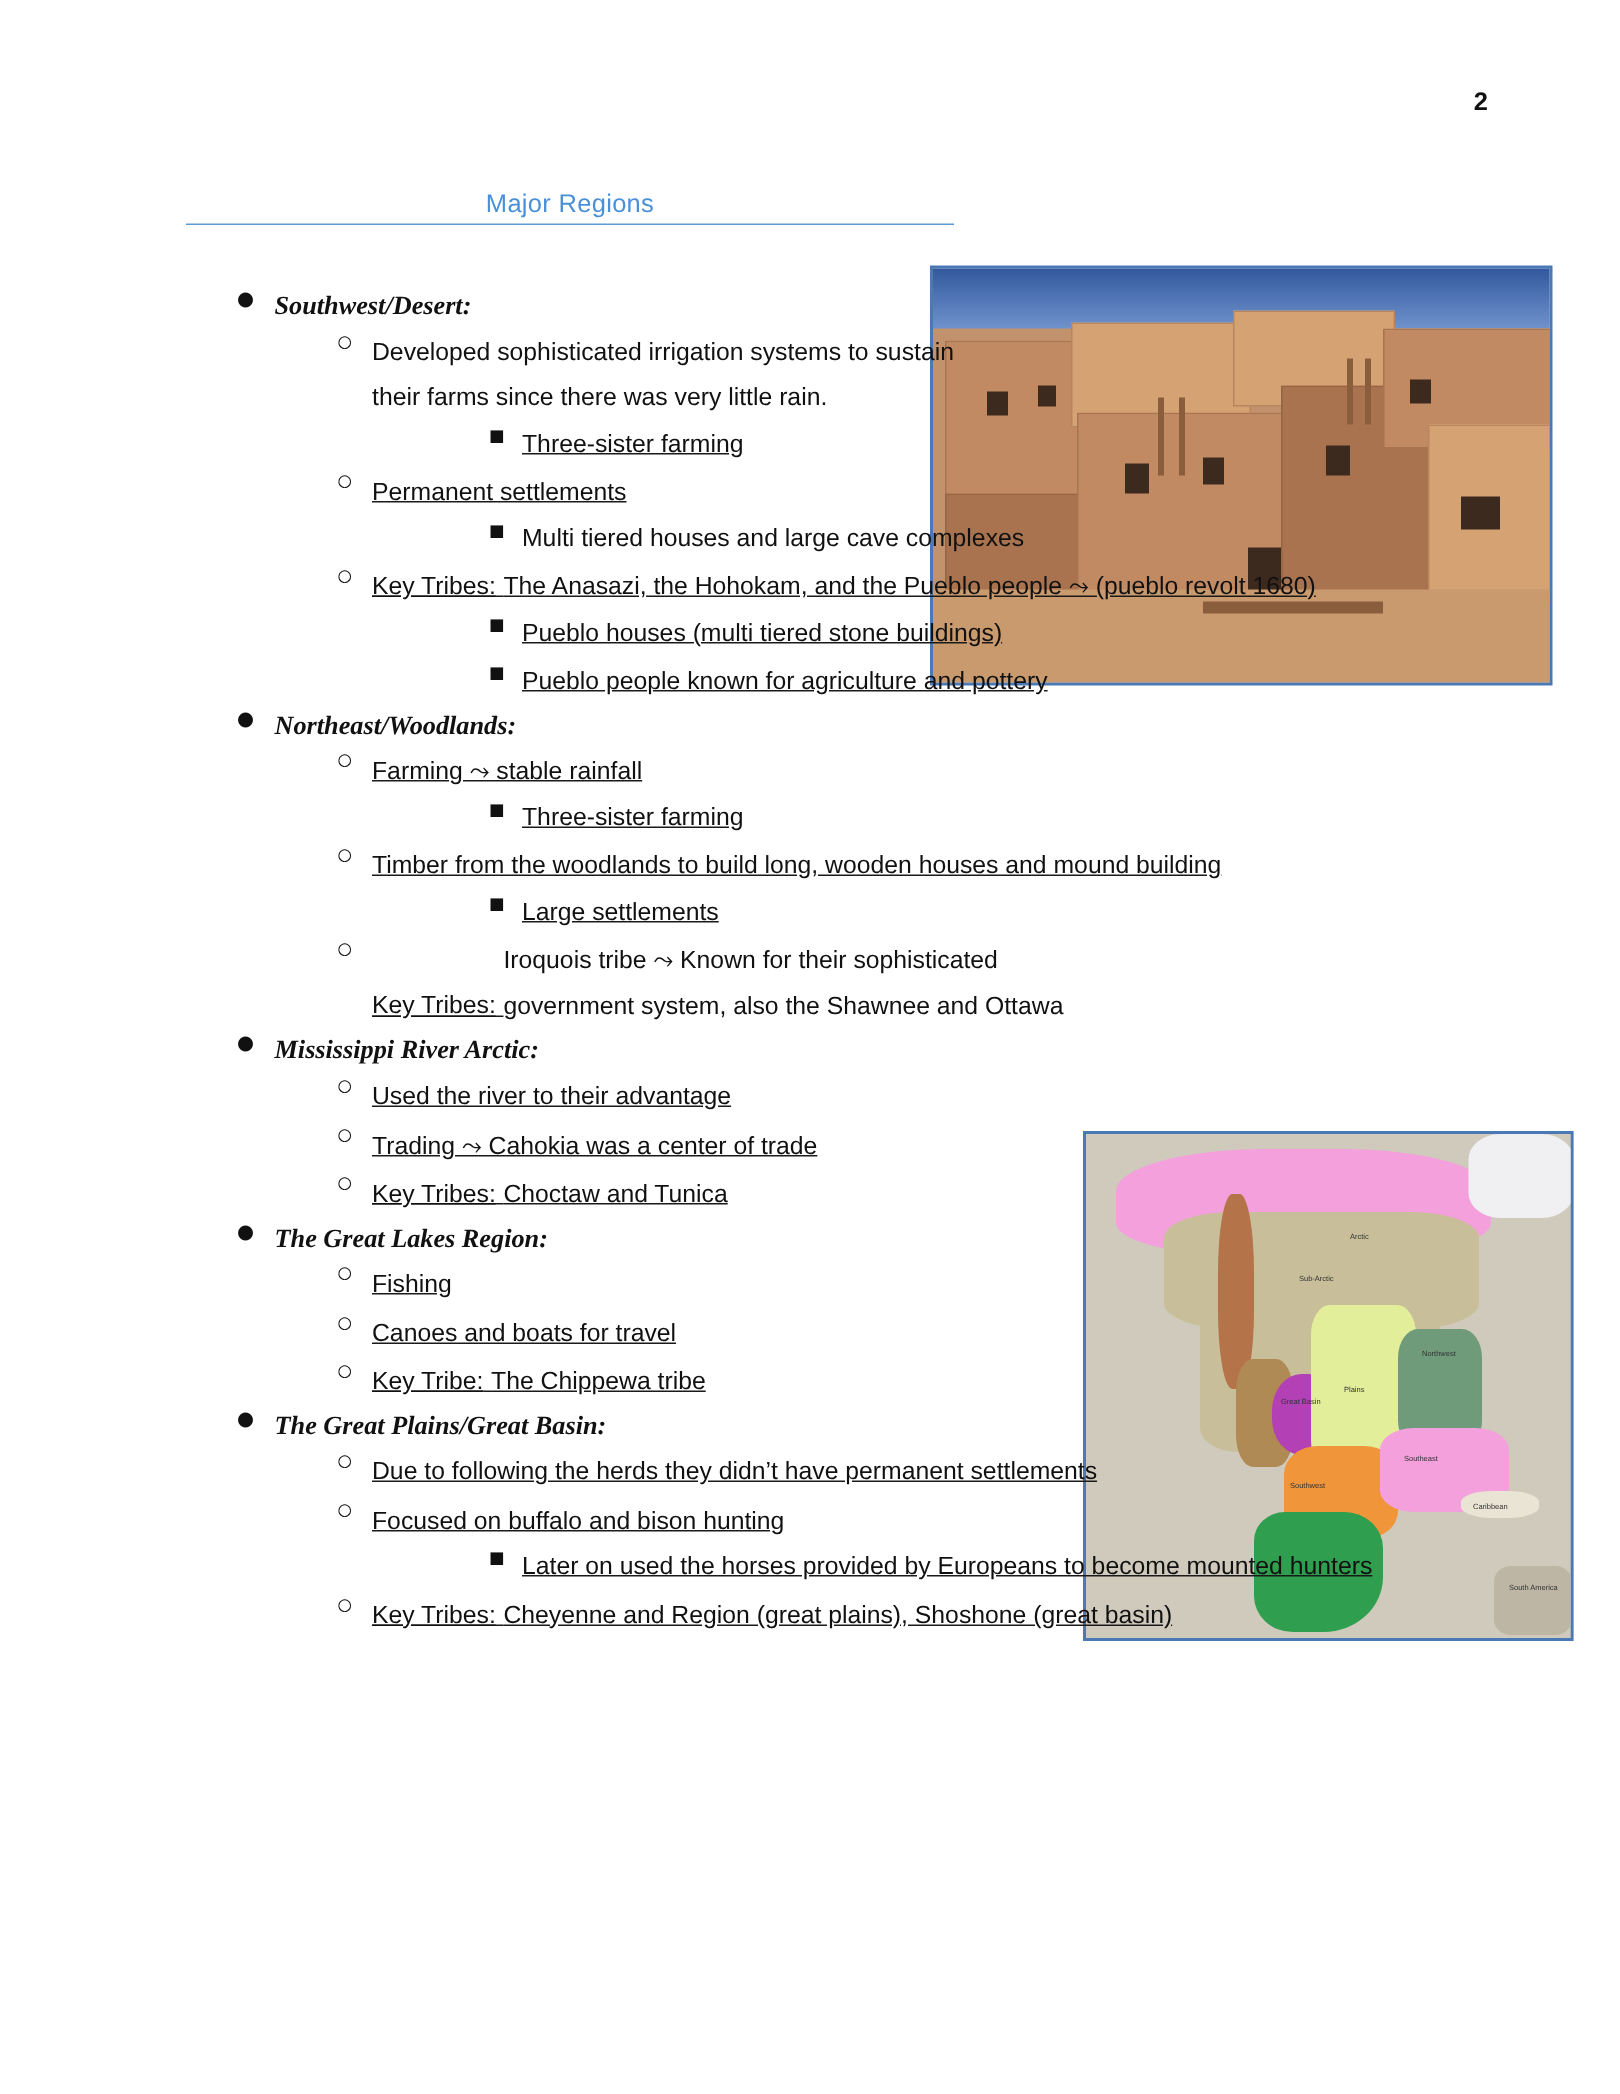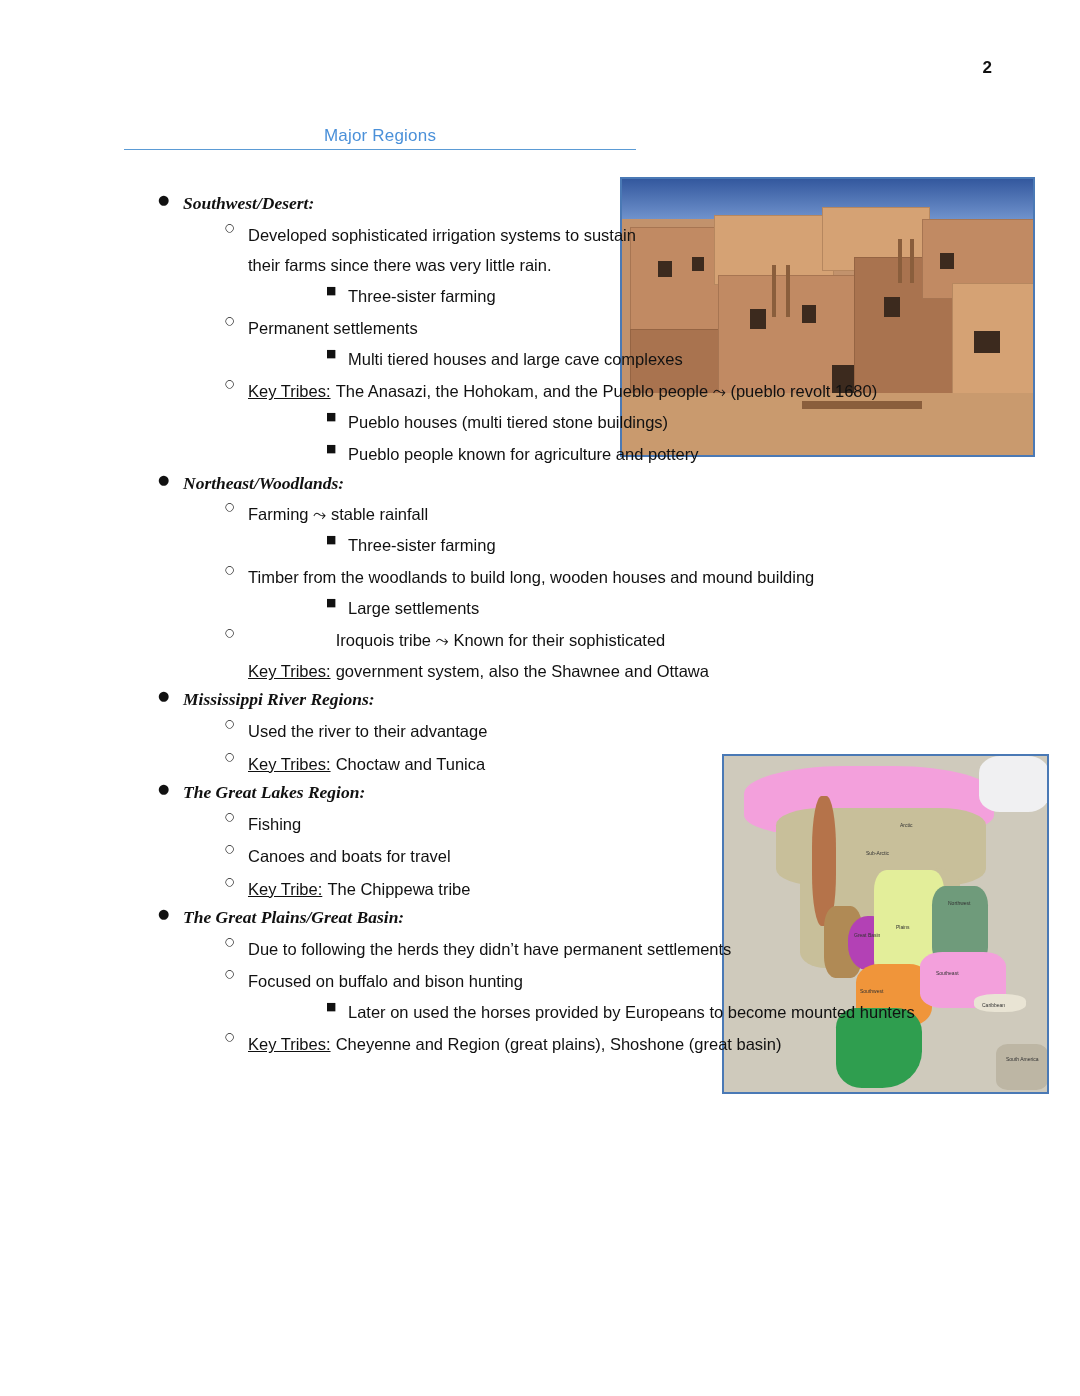--- a/index.html
+++ b/index.html
@@ -82,20 +82,21 @@
   }
   ul.lvl2 {
     list-style: none;
     margin: 4px 0 0 0;
     padding: 0;
   }
   ul.lvl2 > li {
     position: relative;
     padding-left: 65px;
     margin-bottom: 2px;
+    text-decoration: underline;
   }
   ul.lvl2 > li::before {
     content: "\25CB";
     position: absolute;
     left: 42px;
     top: 1px;
     font-size: 11px;
     color: #111;
   }
   .l2-text {
@@ -315,24 +316,27 @@
             </ul>
           </li>
           <li>
             <span class="l2-text u">Key Tribes:</span>
             <span class="l2-text narrow">Iroquois tribe ⤳ Known for their sophisticated government system, also the Shawnee and Ottawa</span>
           </li>
         </ul>
       </li>
 
       <li>
-        <span class="l1-label">Mississippi River Regions:</span>
+        <span class="l1-label">Mississippi River Arctic:</span>
         <ul class="lvl2">
           <li>
             <span class="l2-text">Used the river to their advantage</span>
+          </li>
+          <li>
+            <span class="l2-text">Trading ⤳ Cahokia was a center of trade</span>
           </li>
           <li>
             <span class="l2-text u">Key Tribes:</span>
             <span class="l2-text">Choctaw and Tunica</span>
           </li>
         </ul>
       </li>
 
       <li>
         <span class="l1-label">The Great Lakes Region:</span>

